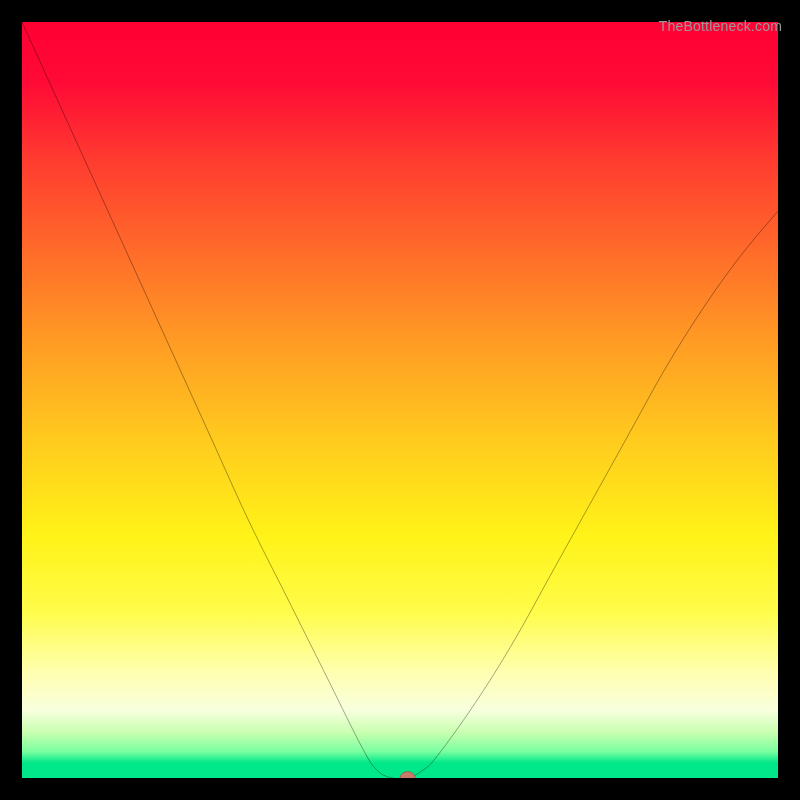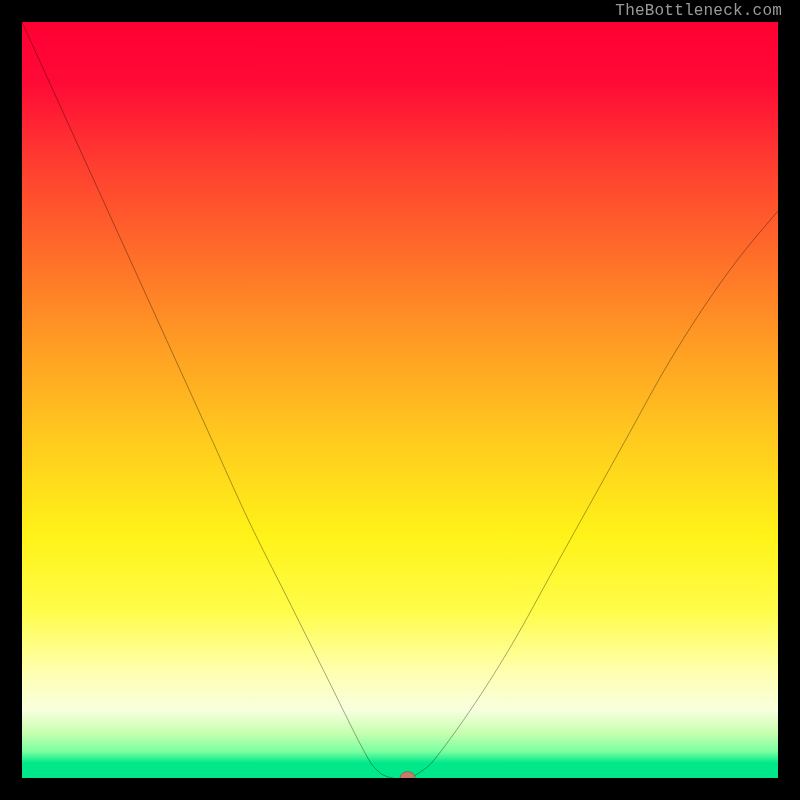--- a/index.html
+++ b/index.html
@@ -42,28 +42,27 @@
   }
   .curve-svg {
     position: absolute;
     left: 0;
     top: 0;
     width: 756px;
     height: 756px;
   }
   .watermark {
     position: absolute;
-    top: 2px;
+    top: 18px;
     right: 18px;
     color: #9a9a9a;
-    font-size: 16px;
+    font-size: 14px;
     font-weight: 500;
     letter-spacing: 0.2px;
     user-select: none;
-    font-family: Liberation Mono, monospace;
   }
 </style>
 </head>
 <body>
 
 <div class="frame">
   <div class="plot-area">
     <svg class="curve-svg" viewBox="0 0 100 100" preserveAspectRatio="none">
       <path d="M 0 0 C 0.8999999999999999 1.98, 3.2 7.04, 5 11 C 6.8 14.96, 8.2 18.04, 10 22 C 11.8 25.96, 13.2 29.040000000000003, 15 33 C 16.8 36.96, 18.2 40.03999999999999, 20 43.99999999999999 C 21.8 47.959999999999994, 23.2 51.04, 25 55 C 26.8 58.96, 28.2 62.22, 30 66 C 31.8 69.78, 33.2 72.4, 35 76 C 36.8 79.6, 38.2 82.4, 40 86 C 41.8 89.6, 43.74 93.66, 45 96 C 46.26 98.34, 46.28 98.28, 47 99 C 47.72 99.72, 48.28 99.82, 49 100 C 49.72 100.18, 50.28 100.18, 51 100 C 51.72 99.82, 52.28 99.54, 53 99 C 53.72 98.46, 53.74000000000001 98.62, 55.00000000000001 97 C 56.260000000000005 95.38, 58.2 92.7, 60 90 C 61.8 87.3, 63.2 85.06, 65 82 C 66.8 78.94, 68.2 76.24, 70 73 C 71.8 69.76, 73.2 67.24, 75 64 C 76.8 60.76, 78.2 58.24, 80 55 C 81.8 51.76, 83.2 49.06, 85 46 C 86.8 42.94, 88.2 40.7, 90 38 C 91.8 35.3, 93.2 33.34, 95 31 C 96.8 28.66, 99.1 26.08, 100 25" fill="none" stroke="#000" stroke-width="0.35" vector-effect="non-scaling-stroke" stroke-linejoin="round" stroke-linecap="round" id="curvePath"></path>
       <ellipse id="markerDot" cx="51" cy="100" rx="1.0" ry="0.85" fill="#c77b6a" stroke="#8a4a3c" stroke-width="0.08"></ellipse>

